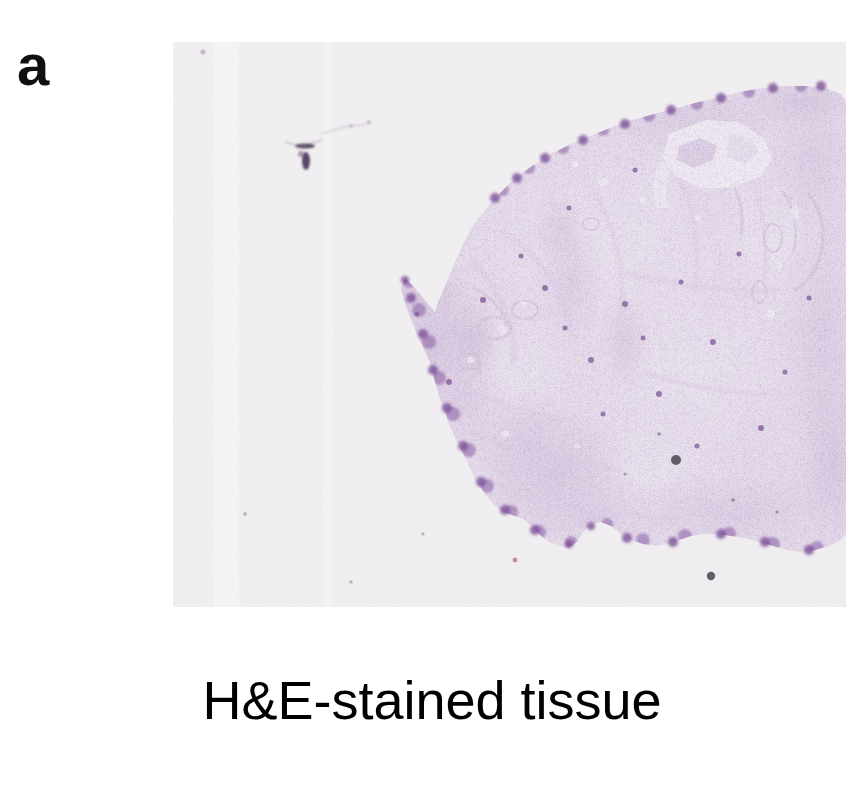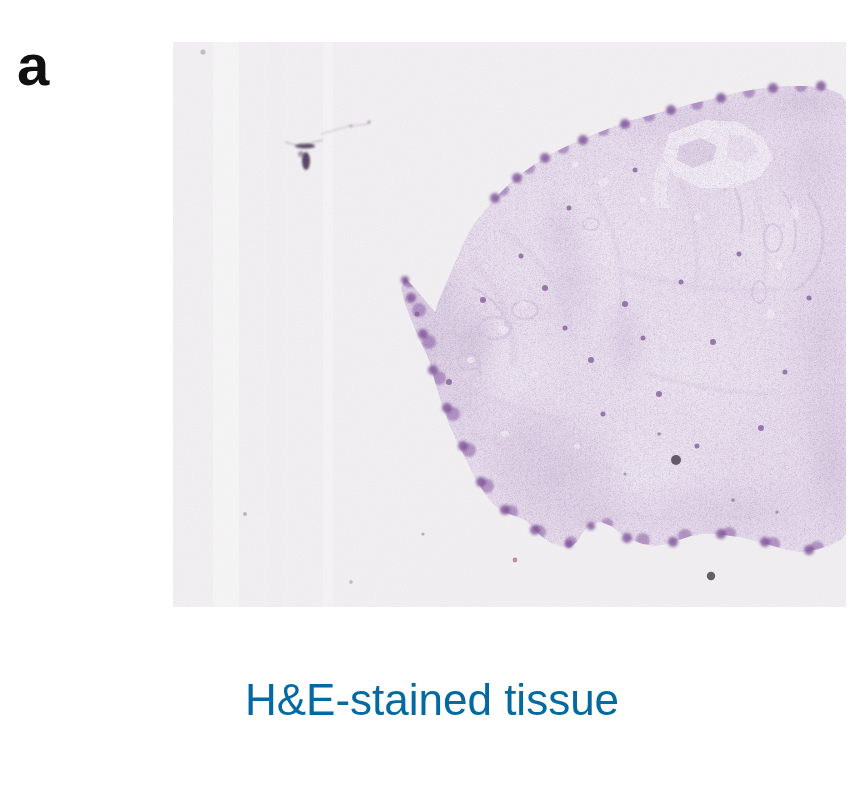--- a/index.html
+++ b/index.html
@@ -57,23 +57,23 @@
 
   
   #caption {
     position: absolute;
     left: 0;
     top: 672px;
     width: 864px;
     text-align: center;
     font-family: "Liberation Sans", sans-serif;
     font-weight: 400;
-    font-size: 44px;
+    font-size: 54px;
     line-height: 56px;
-    color: #0369a1;
+    color: #000000;
     letter-spacing: 0px;
     user-select: none;
   }
 </style>
 </head>
 <body>
 
 <div id="figure-panel">
 
   <div id="panel-label">a</div>

